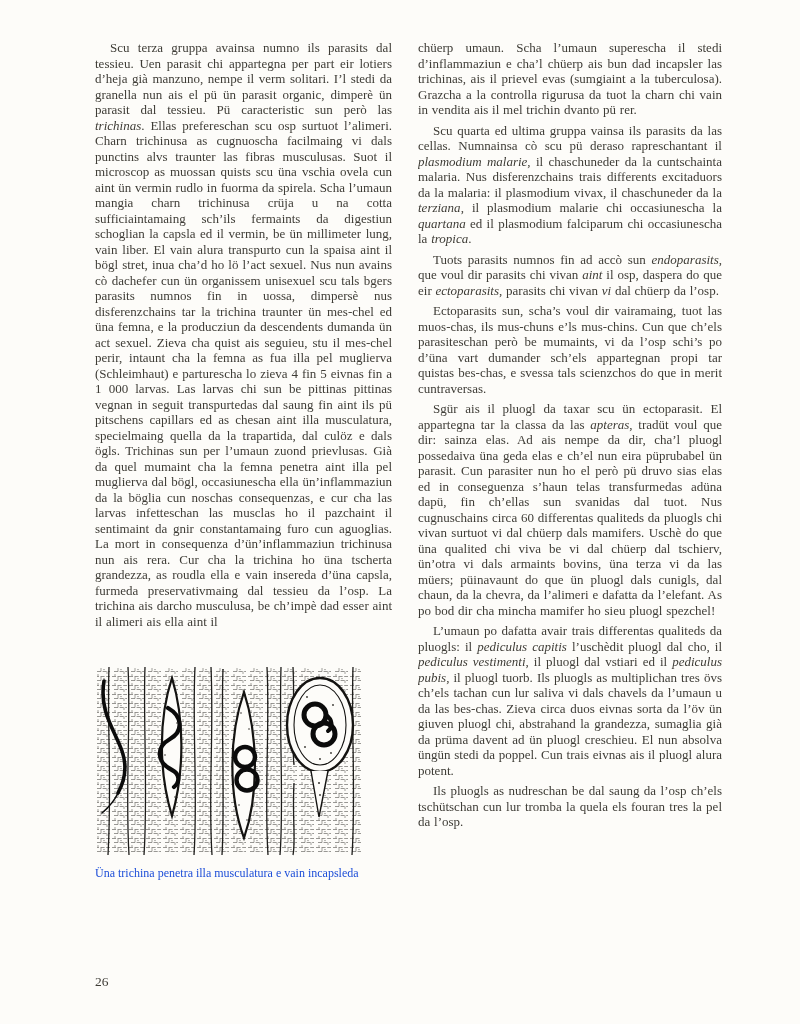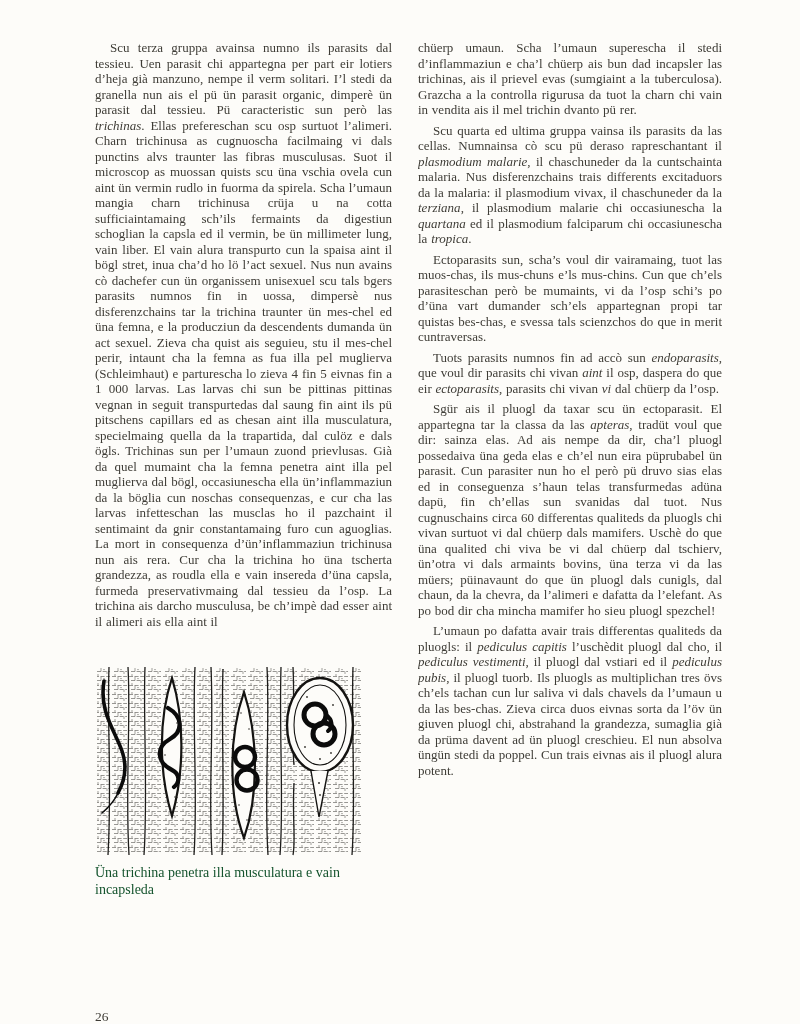--- a/index.html
+++ b/index.html
@@ -7,22 +7,22 @@
   .page{position:relative;width:800px;height:1024px;margin:0 auto;background:#fdfcf9;overflow:hidden;}
   .col{position:absolute;top:40px;}
   .col-left{left:95px;width:297px;}
   .col-right{left:418px;width:304px;height:950px;overflow:hidden;}
   .para{margin:0 0 5px;text-align:justify;font-size:13px;line-height:15.5px;color:#3e3c36;
         word-spacing:0.5px;}
   .para.indent{text-indent:15px;}
   .para i{font-style:italic;}
   .figure-block{margin-top:36px;width:270px;}
   .figure-block svg{display:block;}
-  .caption{margin-top:8px;width:264px;font-size:14px;line-height:16.5px;color:#14532d;text-align:left;}
-  .page-number{position:absolute;left:95px;top:974px;font-size:13.5px;color:#3e3c36;margin-top:35px;}
+  .caption{margin-top:8px;width:264px;font-size:12px;line-height:16.5px;color:#1d4ed8;text-align:left;}
+  .page-number{position:absolute;left:95px;top:974px;font-size:13.5px;color:#3e3c36;}
 </style>
 </head>
 <body>
 
 <div class="page">
 
   <div class="col col-left">
     <div>
         <p class="para indent"><span>Scu terza gruppa avainsa numno ils parasits dal tessieu. Uen parasit chi appartegna per part eir lotiers d’heja già manzuno, nempe il verm solitari. I’l stedi da granella nun ais el pü ün parasit organic, dimperè ün parasit dal tessieu. Pü caracteristic sun però las </span><i>trichinas</i><span>. Ellas prefereschan scu osp surtuot l’alimeri. Charn trichinusa as cugnuoscha facilmaing vi dals punctins alvs traunter las fibras musculusas. Suot il microscop as muossan quists scu üna vschia ovela cun aint ün vermin rudlo in fuorma da spirela. Scha l’umaun mangia charn trichinusa crüja u na cotta sufficiaintamaing sch’ils fermaints da digestiun schoglian la capsla ed il vermin, be ün millimeter lung, vain liber. El vain alura transpurto cun la spaisa aint il bögl stret, inua cha’d ho lö l’act sexuel. Nus nun avains cò dachefer cun ün organissem unisexuel scu tals bgers parasits numnos fin in uossa, dimpersè nus disferenzchains tar la trichina traunter ün mes-chel ed üna femna, e la producziun da descendents dumanda ün act sexuel. Zieva cha quist ais seguieu, stu il mes-chel perir, intaunt cha la femna as fua illa pel muglierva (Schleimhaut) e parturescha lo zieva 4 fin 5 eivnas fin a 1 000 larvas. Las larvas chi sun be pittinas pittinas vegnan in seguit transpurtedas dal saung fin aint ils pü pitschens capillars ed as chesan aint illa musculatura, specielmaing quella da la trapartida, dal culöz e dals ögls. Trichinas sun per l’umaun zuond prievlusas. Già da quel mumaint cha la femna penetra aint illa pel muglierva dal bögl, occasiunescha ella ün’inflammaziun da la böglia cun noschas consequenzas, e cur cha las larvas infetteschan las musclas ho il pazchaint il sentimaint da gnir constantamaing furo cun aguoglias. La mort in consequenza d’ün’inflammaziun trichinusa nun ais rera. Cur cha la trichina ho üna tscherta grandezza, as roudla ella e vain insereda d’üna capsla, furmeda preservativmaing dal tessieu da l’osp. La trichina ais darcho musculusa, be ch’impè dad esser aint il alimeri ais ella aint il</span></p>
       </div>
@@ -102,22 +102,23 @@
       </svg>
 
       <div class="caption">Üna trichina penetra illa musculatura e vain incapsleda</div>
     </div>
   </div>
 
   <div class="col col-right">
     <div>
         <p class="para"><span>chüerp umaun. Scha l’umaun superescha il stedi d’inflammaziun e cha’l chüerp ais bun dad incapsler las trichinas, ais il prievel evas (sumgiaint a la tuberculosa). Grazcha a la controlla rigurusa da tuot la charn chi vain in vendita ais il mel trichin dvanto pü rer.</span></p>
         <p class="para indent"><span>Scu quarta ed ultima gruppa vainsa ils parasits da las cellas. Numnainsa cò scu pü deraso rapreschantant il </span><i>plasmodium malarie</i><span>, il chaschuneder da la cuntschainta malaria. Nus disferenzchains trais differents excitaduors da la malaria: il plasmodium vivax, il chaschuneder da la </span><i>terziana</i><span>, il plasmodium malarie chi occasiunescha la </span><i>quartana</i><span> ed il plasmodium falciparum chi occasiunescha la </span><i>tropica</i><span>.</span></p>
+        <p class="para indent"><span>Tuots parasits numnos fin ad accò sun </span><i>endoparasits</i><span>, que voul dir parasits chi vivan </span><i>aint</i><span> il osp, daspera do que eir </span><i>ectoparasits</i><span>, parasits chi vivan </span><i>vi</i><span> dal chüerp da l’osp.</span></p>
         <p class="para indent"><span>Ectoparasits sun, scha’s voul dir vairamaing, tuot las muos-chas, ils mus-chuns e’ls mus-chins. Cun que ch’els parasiteschan però be mumaints, vi da l’osp schi’s po d’üna vart dumander sch’els appartegnan propi tar quistas bes-chas, e svessa tals scienzchos do que in merit cuntraversas.</span></p>
-        <p class="para indent"><span>Tuots parasits numnos fin ad accò sun </span><i>endoparasits</i><span>, que voul dir parasits chi vivan </span><i>aint</i><span> il osp, daspera do que eir </span><i>ectoparasits</i><span>, parasits chi vivan </span><i>vi</i><span> dal chüerp da l’osp.</span></p>
         <p class="para indent"><span>Sgür ais il pluogl da taxar scu ün ectoparasit. El appartegna tar la classa da las </span><i>apteras</i><span>, tradüt voul que dir: sainza elas. Ad ais nempe da dir, cha’l pluogl possedaiva üna geda elas e ch’el nun eira püprubabel ün parasit. Cun parasiter nun ho el però pü druvo sias elas ed in conseguenza s’haun telas transfurmedas adüna dapü, fin ch’ellas sun svanidas dal tuot. Nus cugnuschains circa 60 differentas qualiteds da pluogls chi vivan surtuot vi dal chüerp dals mamifers. Uschè do que üna qualited chi viva be vi dal chüerp dal tschierv, ün’otra vi dals armaints bovins, üna terza vi da las müers; püinavaunt do que ün pluogl dals cunigls, dal chaun, da la chevra, da l’alimeri e dafatta da l’elefant. As po bod dir cha mincha mamifer ho sieu pluogl spezchel!</span></p>
         <p class="para indent"><span>L’umaun po dafatta avair trais differentas qualiteds da pluogls: il </span><i>pediculus capitis</i><span> l’uschèdit pluogl dal cho, il </span><i>pediculus vestimenti</i><span>, il pluogl dal vstiari ed il </span><i>pediculus pubis</i><span>, il pluogl tuorb. Ils pluogls as multiplichan tres övs ch’els tachan cun lur saliva vi dals chavels da l’umaun u da las bes-chas. Zieva circa duos eivnas sorta da l’öv ün giuven pluogl chi, abstrahand la grandezza, sumaglia già da prüma davent ad ün pluogl creschieu. El nun absolva üngün stedi da poppel. Cun trais eivnas ais il pluogl alura potent.</span></p>
+        <p class="para indent"><span>Ils pluogls as nudreschan be dal saung da l’osp ch’els tschütschan cun lur tromba la quela els fouran tres la pel da l’osp.</span></p>
       </div>
   </div>
 
   <div class="page-number">26</div>
 
 </div>
 
 </body></html>

